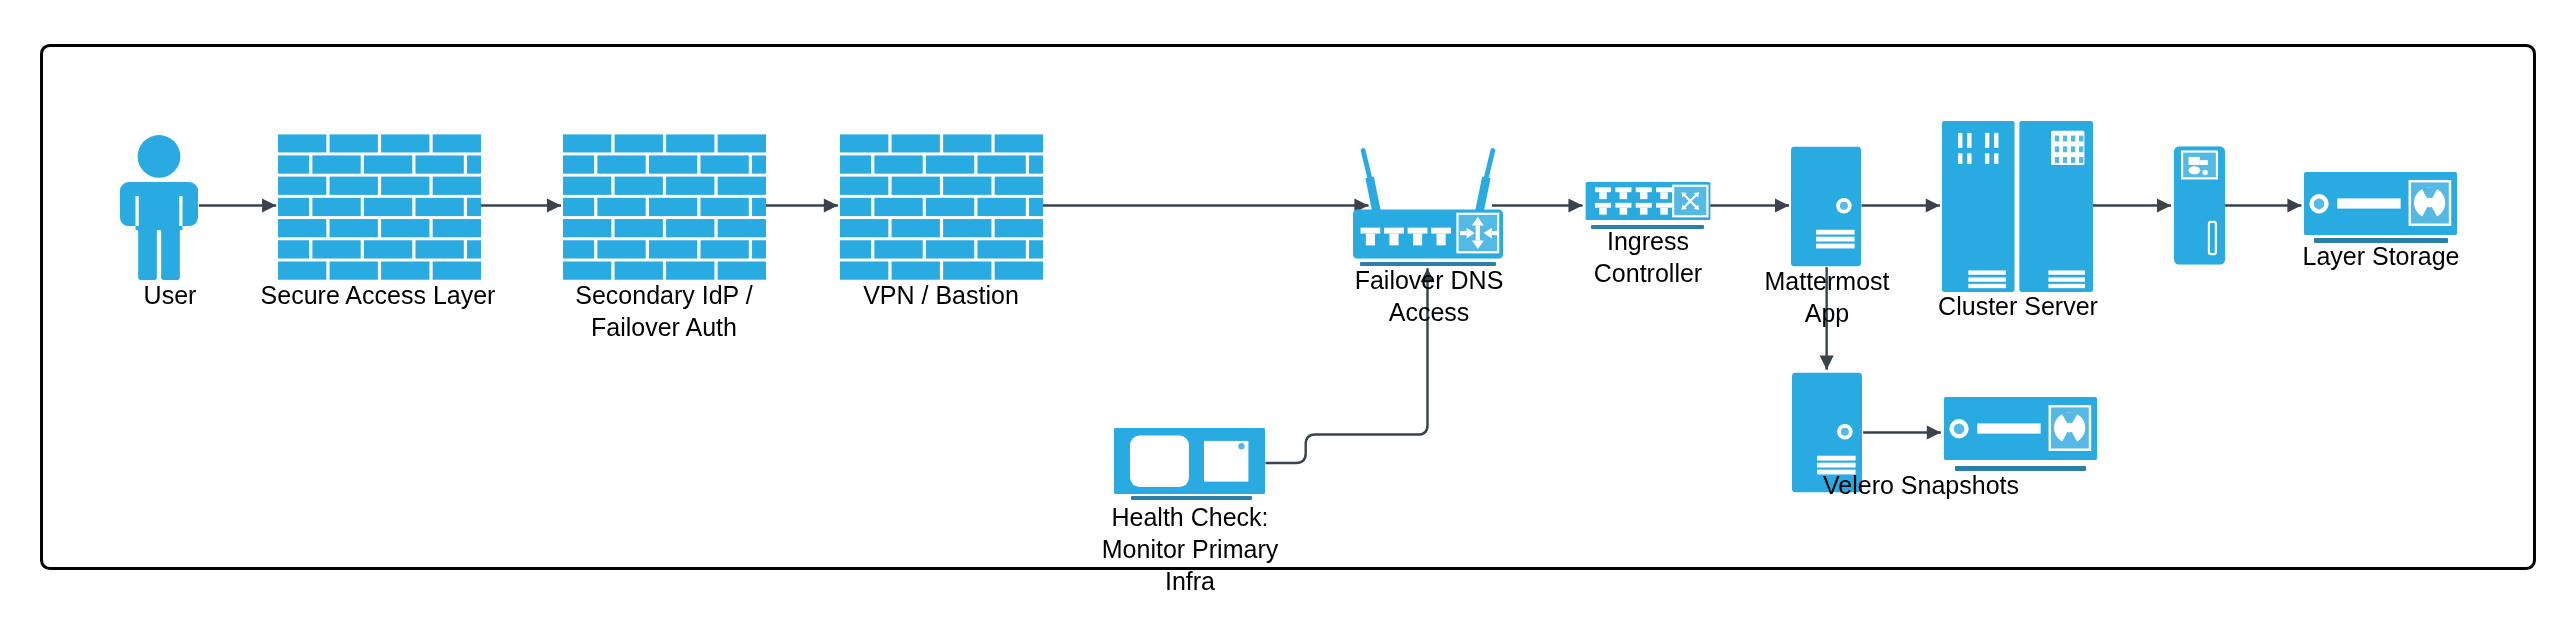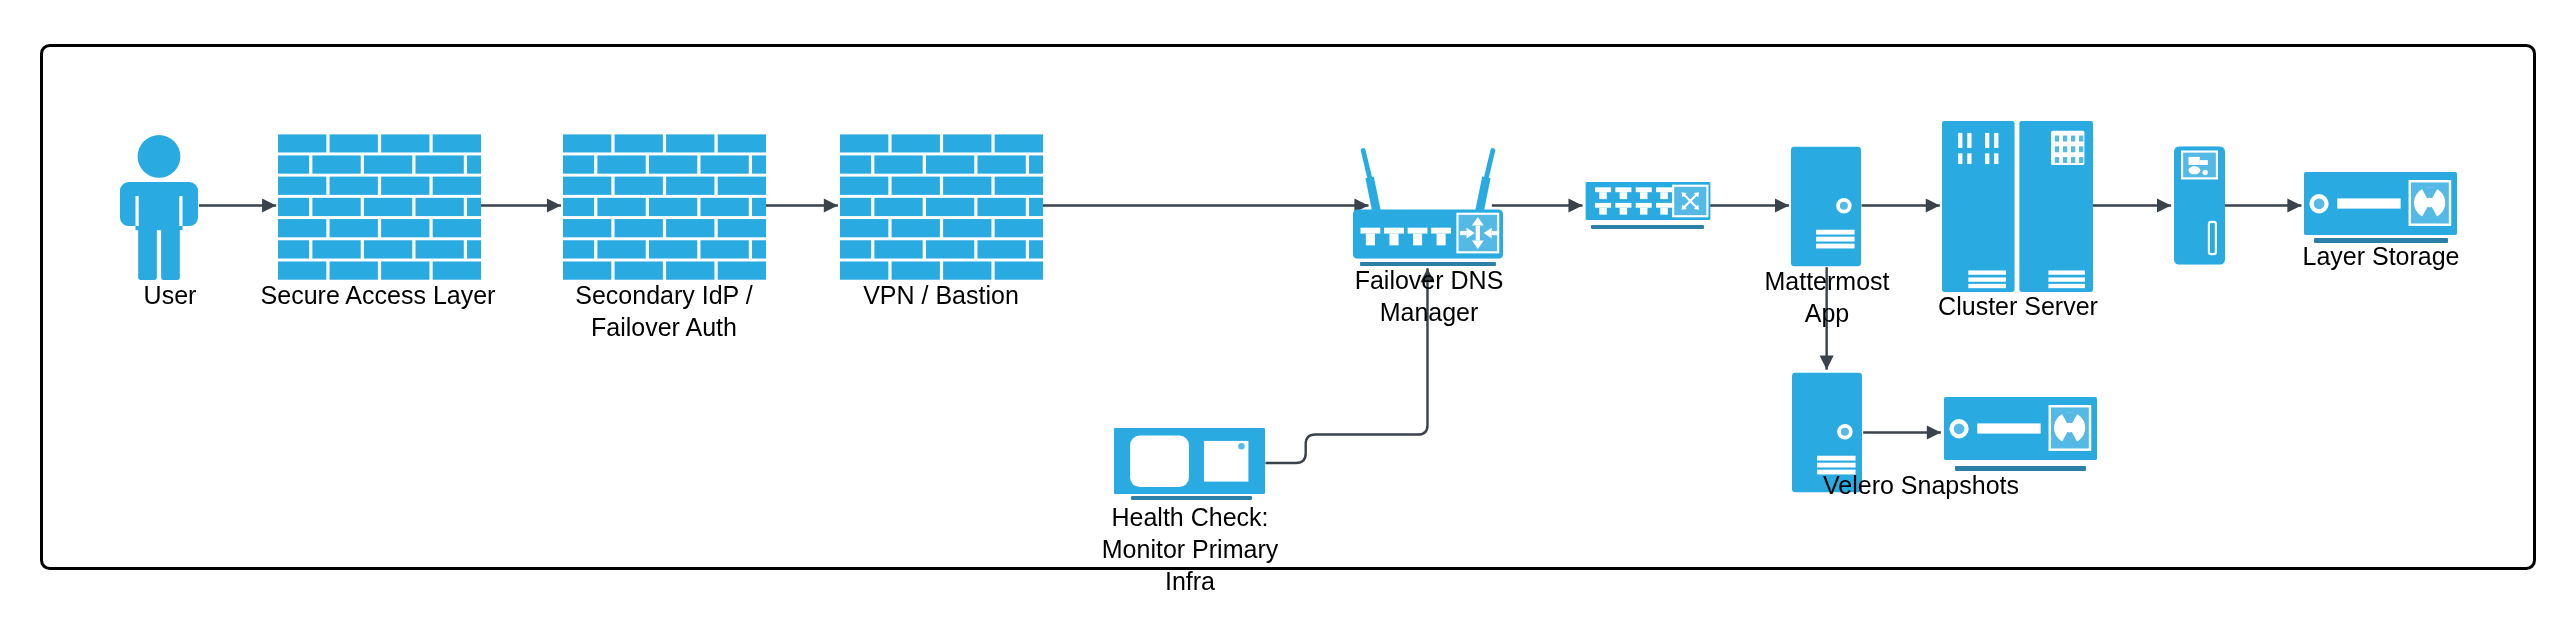--- a/index.html
+++ b/index.html
@@ -272,21 +272,25 @@
   </div>
   <div class="lbl" style="left:664px;top:279px">
     <div>Secondary IdP /</div>
     <div>Failover Auth</div>
   </div>
   <div class="lbl" style="left:941px;top:279px">
     <div>VPN / Bastion</div>
   </div>
   <div class="lbl" style="left:1429px;top:264px">
     <div>Failover DNS</div>
-    <div>Manager</div>
+    <div>Access</div>
+  </div>
+  <div class="lbl" style="left:1648px;top:225px">
+    <div>Ingress</div>
+    <div>Controller</div>
   </div>
   <div class="lbl" style="left:1827px;top:265px">
     <div>Mattermost</div>
     <div>App</div>
   </div>
   <div class="lbl" style="left:2018px;top:290px">
     <div>Cluster Server</div>
   </div>
   <div class="lbl" style="left:2381px;top:240px">
     <div>Layer Storage</div>

